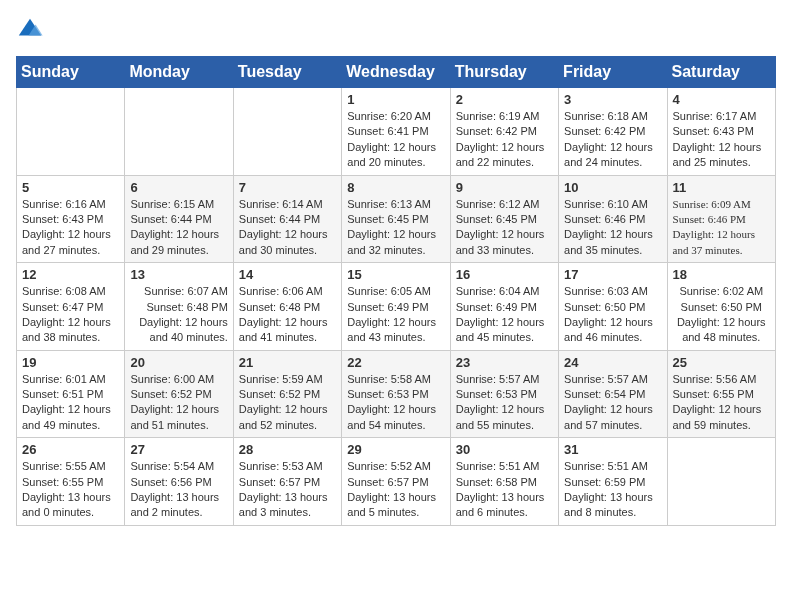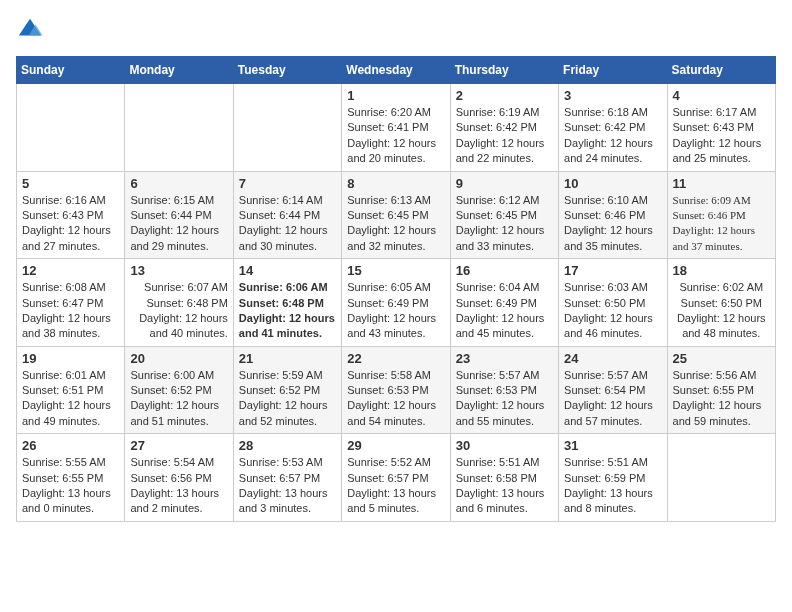--- a/index.html
+++ b/index.html
@@ -47,21 +47,21 @@
       color: #555;
     }
     .calendar {
       width: 100%;
       border-collapse: collapse;
       border: 1px solid #ccc;
     }
     .calendar th {
       background: #2c5fa8;
       color: #fff;
-      font-size: 12px;
+      font-size: 16px;
       font-weight: bold;
       padding: 6px 4px;
       text-align: left;
       border: 1px solid #2c5fa8;
     }
     .calendar td {
       vertical-align: top;
       border: 1px solid #ccc;
       padding: 4px 5px;
       width: 108px;
@@ -218,21 +218,21 @@
         </td>
         <td>
           <span class="day-num">13</span>
           <div class="day-info" style="white-space: pre-line; text-align: right;">Sunrise: 6:07 AM
 Sunset: 6:48 PM
 Daylight: 12 hours
 and 40 minutes.</div>
         </td>
         <td>
           <span class="day-num">14</span>
-          <div class="day-info" style="white-space: pre-line; font-weight: bold;">Sunrise: 6:06 AM
+          <div class="day-info" style="white-space: pre-line;">Sunrise: 6:06 AM
 Sunset: 6:48 PM
 Daylight: 12 hours
 and 41 minutes.</div>
         </td>
         <td>
           <span class="day-num">15</span>
           <div class="day-info" style="white-space: pre-line;">Sunrise: 6:05 AM
 Sunset: 6:49 PM
 Daylight: 12 hours
 and 43 minutes.</div>

